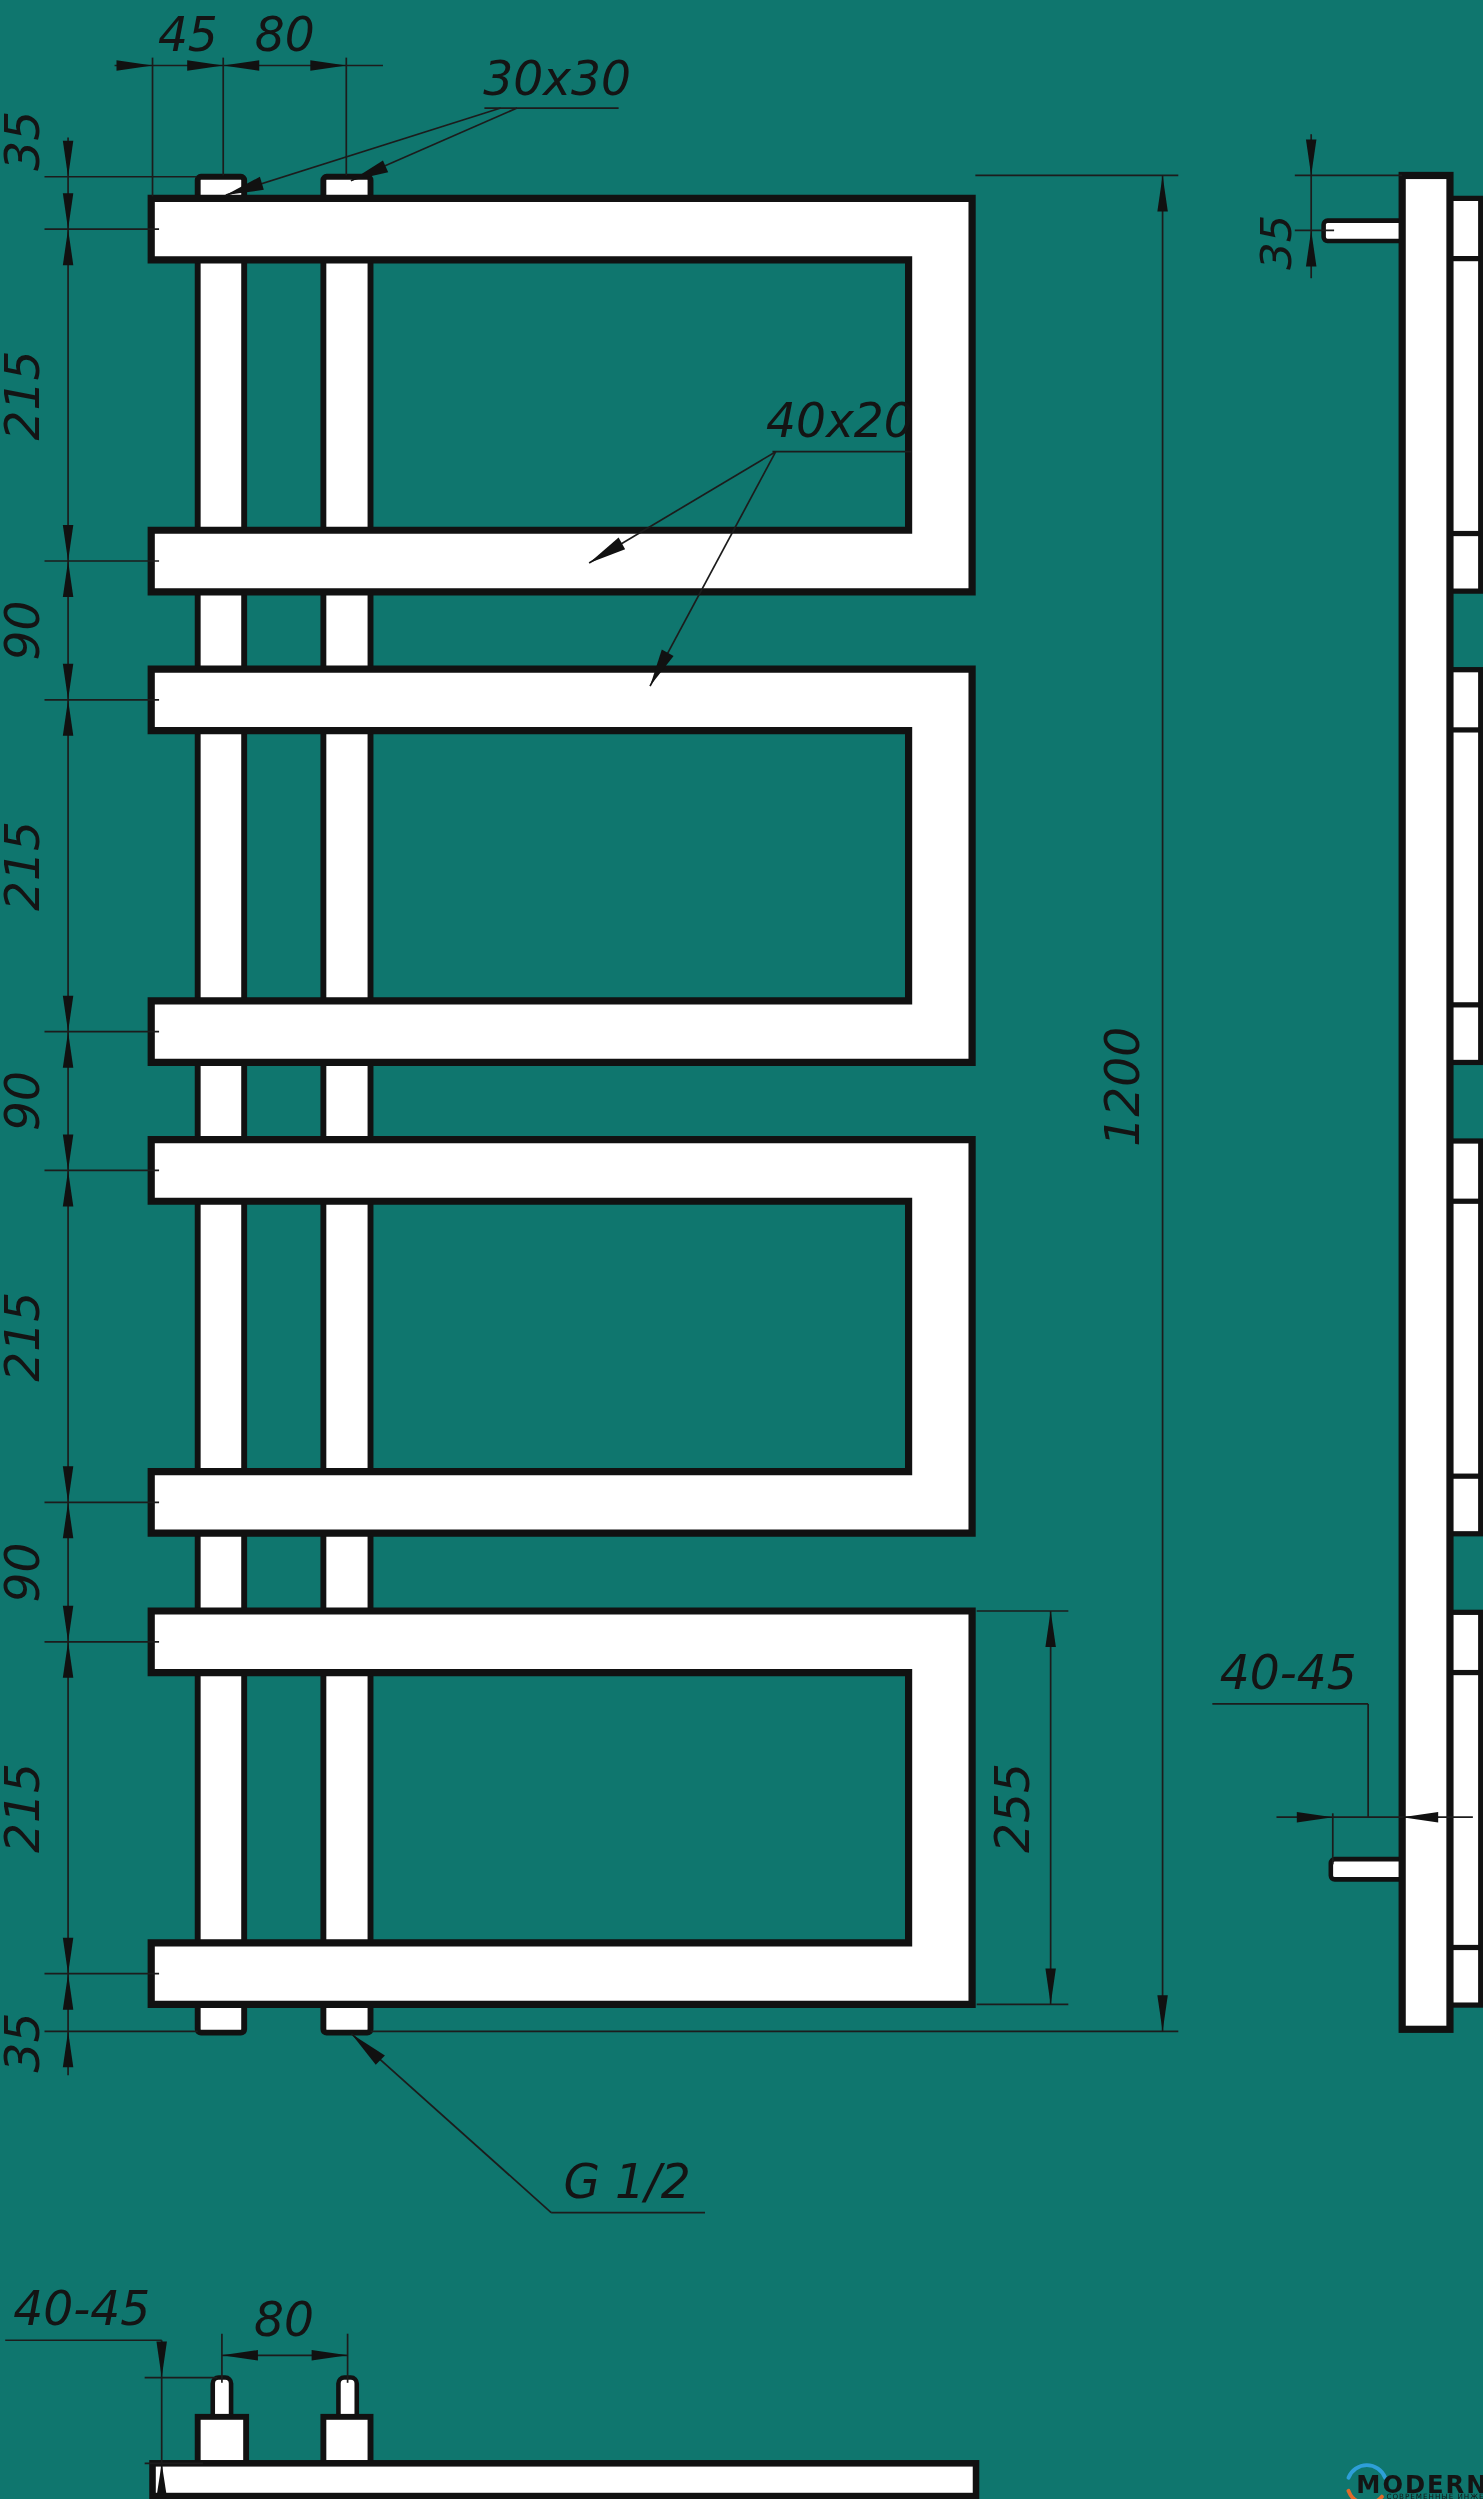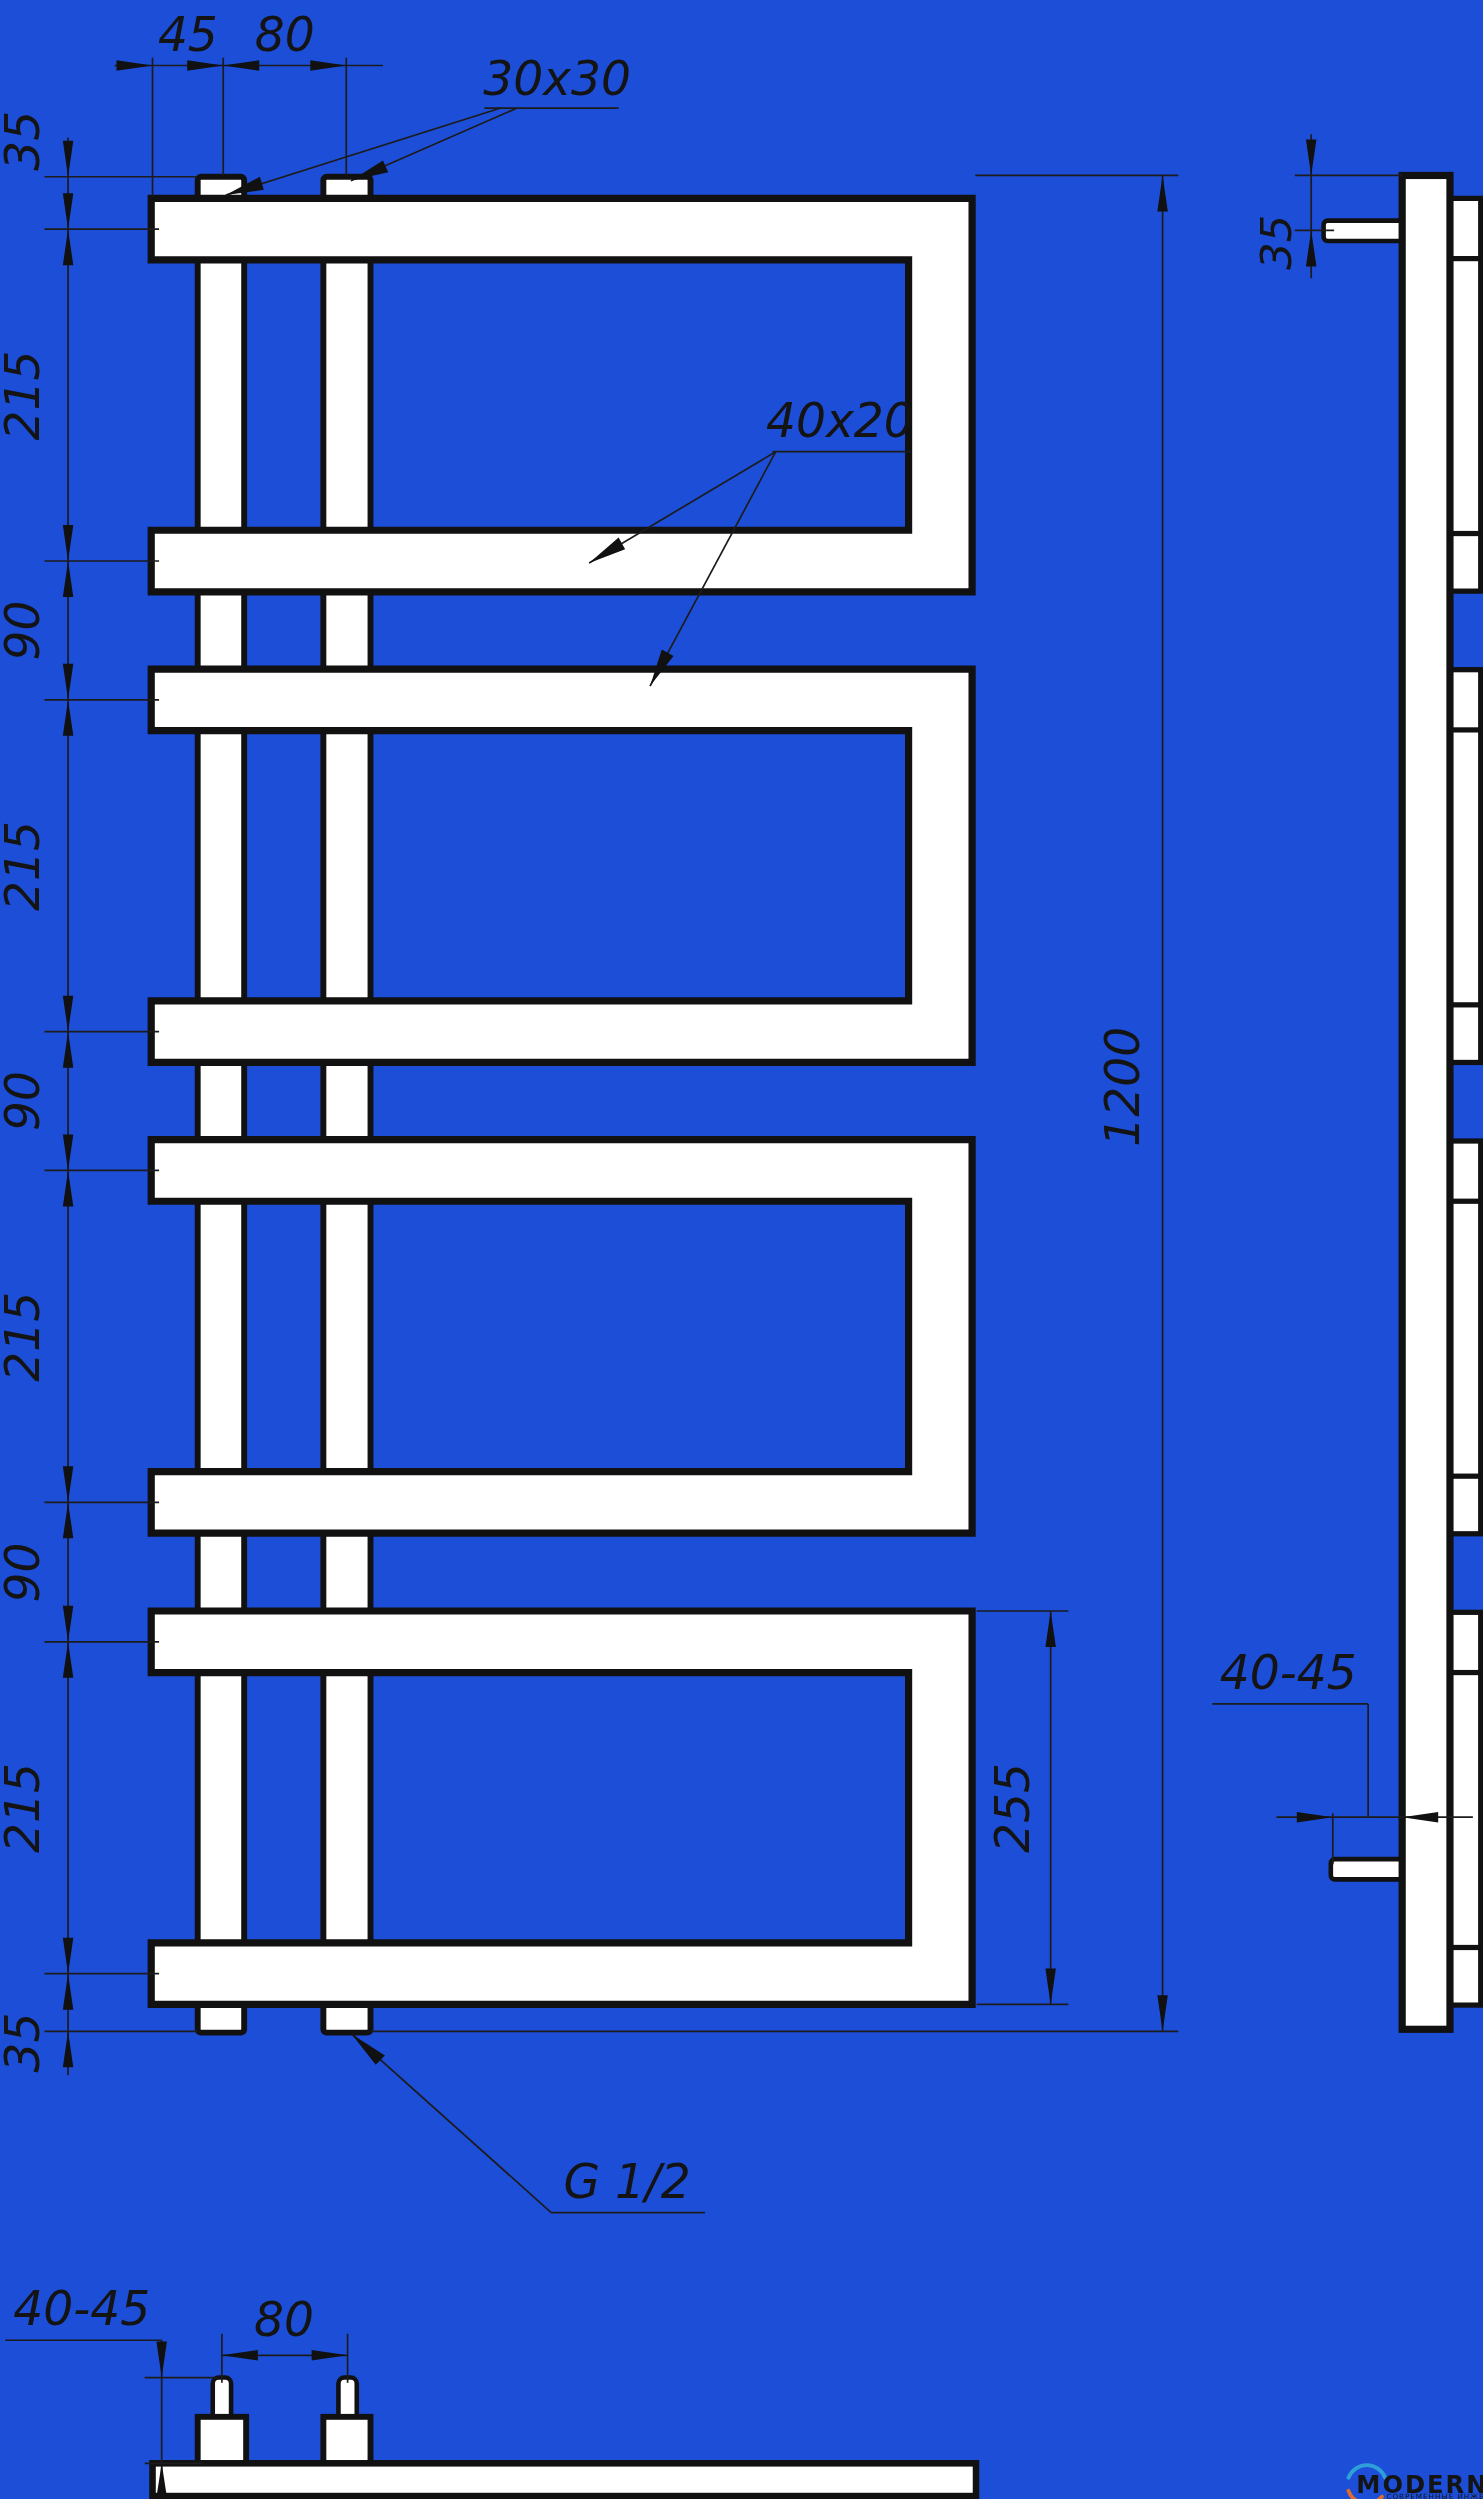--- a/index.html
+++ b/index.html
@@ -1,16 +1,16 @@
 <!DOCTYPE html>
 <html style="font-size:10.5px"><head>
 <meta charset="utf-8">
 <style>
   html,body{margin:0;padding:0;background:#ffffff;}
-  .sheet{width:1484px;height:2500px;position:relative;background:#1d4ed8;overflow:hidden;}
+  .sheet{width:1484px;height:2500px;position:relative;background:#0f766e;overflow:hidden;}
   svg{display:block;}
   text{font-family:"DejaVu Sans","Liberation Sans",sans-serif;font-style:italic;fill:#141414;}
   .dimtxt{font-size:72px;}
   .dimtxt-s{font-size:66px;}
   .logo-brand{font-family:"DejaVu Sans","Liberation Sans",sans-serif;font-style:normal;font-weight:bold;font-size:37px;letter-spacing:3px;}
   .logo-tag{font-family:"DejaVu Sans","Liberation Sans",sans-serif;font-style:normal;font-size:11px;letter-spacing:1.5px;}
 </style>
 </head>
 <body>
 

